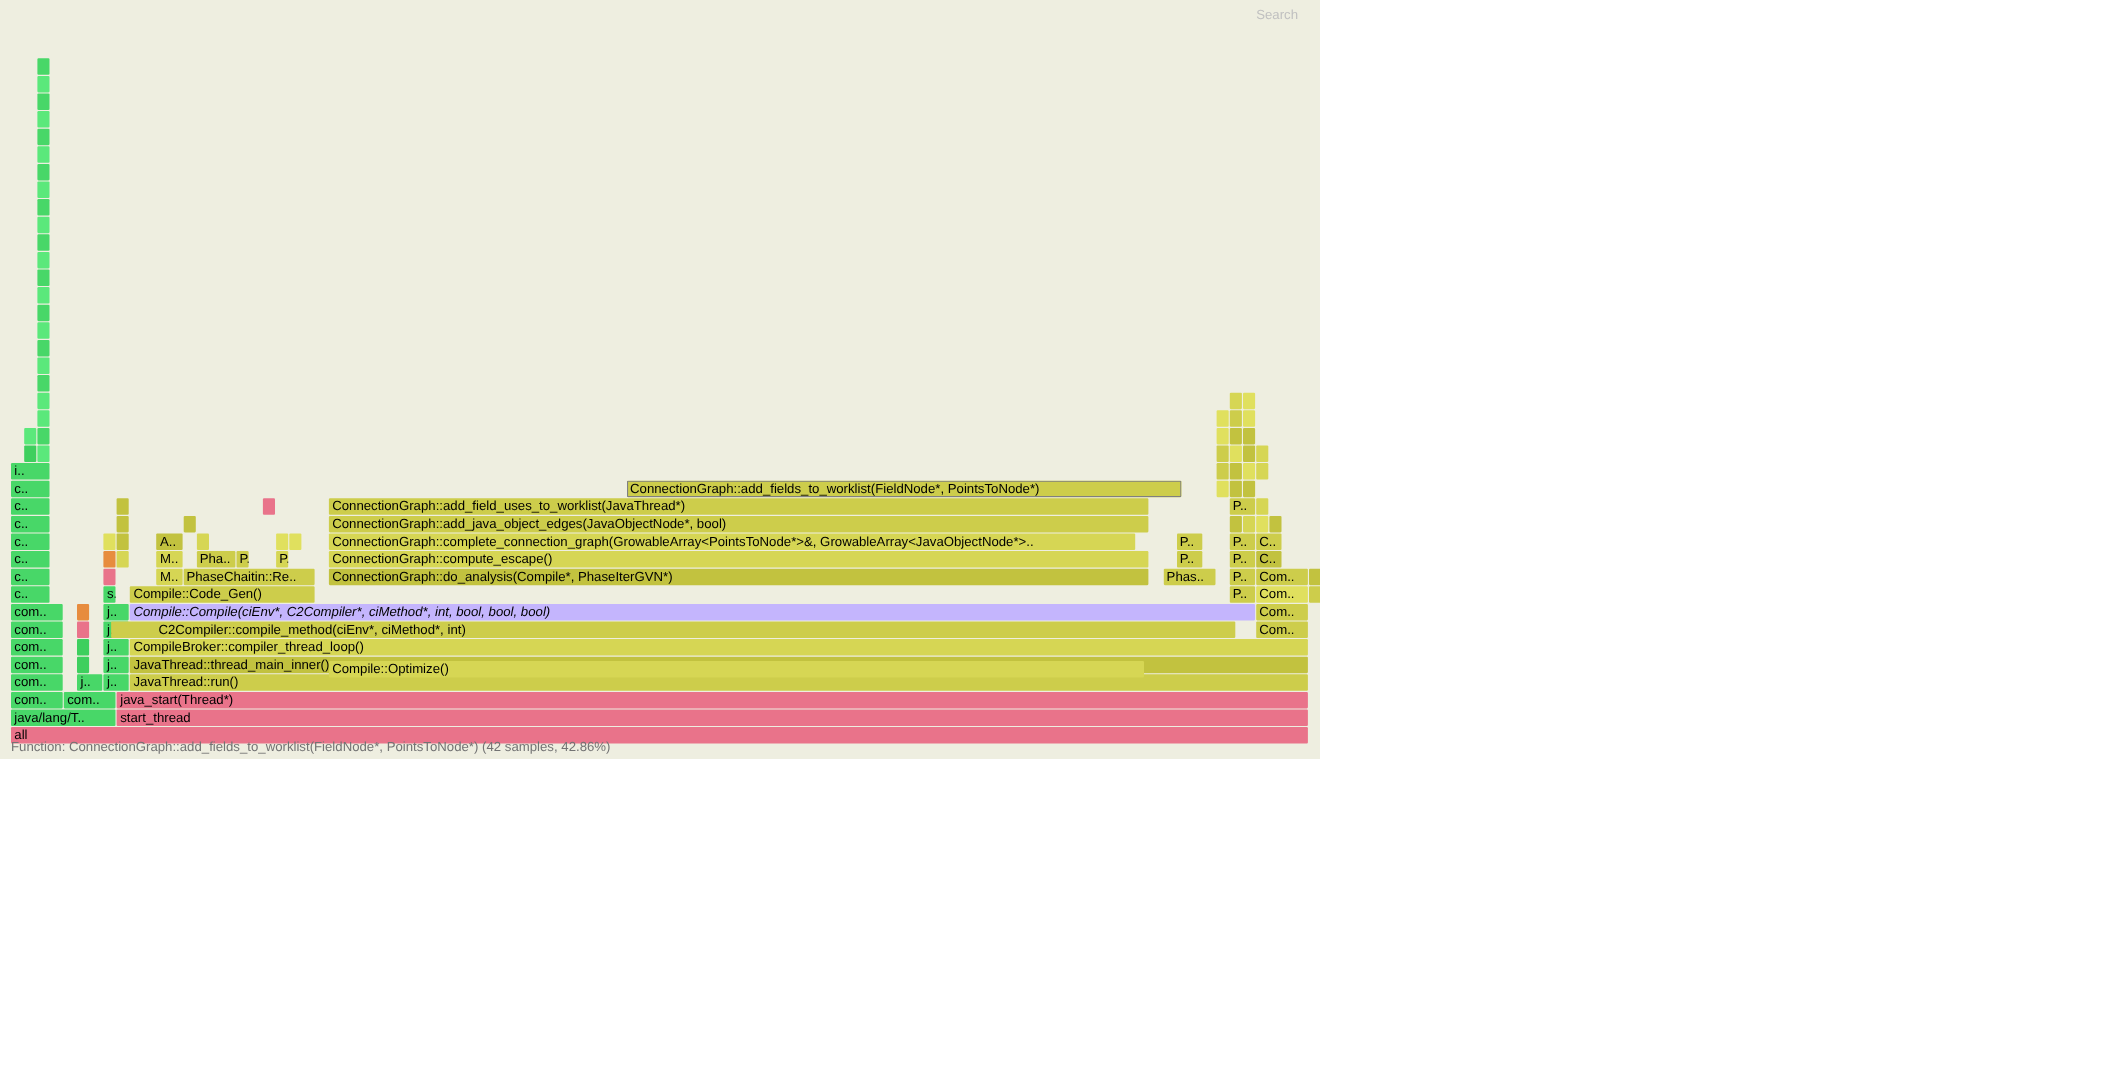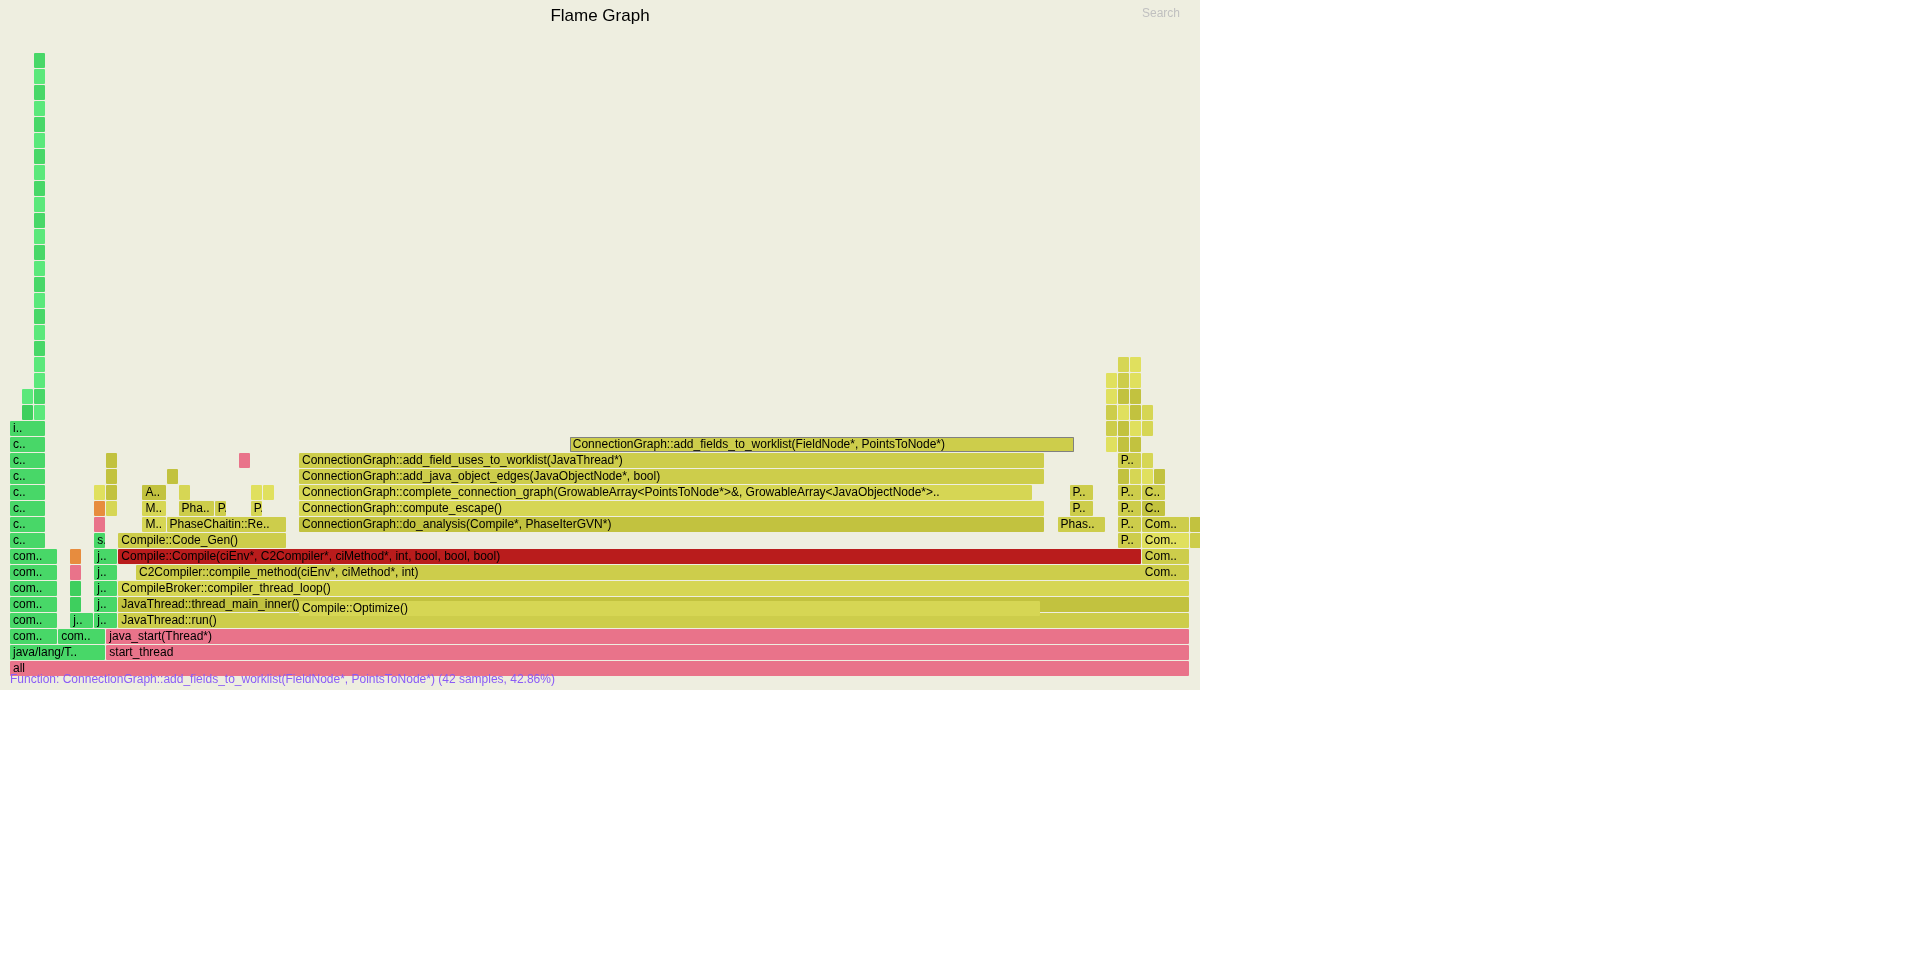--- a/index.html
+++ b/index.html
@@ -30,21 +30,21 @@
     right: 20px;
     color: #c0c0c0;
     font-size: 12px;
     cursor: pointer;
   }
   .details {
     position: absolute;
     bottom: 4px;
     left: 10px;
     font-size: 12px;
-    color: #8b5cf6;
+    color: #737373;
   }
   .frame {
     position: absolute;
     height: 15px;
     border-radius: 1px;
     overflow: hidden;
     white-space: nowrap;
     font-size: 12px;
     line-height: 15px;
     cursor: pointer;
@@ -57,21 +57,20 @@
   }
   .highlight {
     box-shadow: inset 0 0 0 1px #808080;
     margin-left: 30px;
   }
 </style>
 </head>
 <body>
 
 <div class="canvas">
-  <div class="title">Flame Graph</div>
   <div class="search">Search</div>
   <div id="frames">
       <div class="frame" style="left: 10px; top: 661px; width: 1179px; background: rgb(233, 115, 138);"><span>all</span></div>
       <div class="frame" style="left: 10px; top: 645px; width: 95.3265px; background: rgb(72, 215, 104);"><span>java/lang/T..</span></div>
       <div class="frame" style="left: 106.327px; top: 645px; width: 1082.67px; background: rgb(233, 115, 138);"><span>start_thread</span></div>
       <div class="frame" style="left: 10px; top: 629px; width: 47.1633px; background: rgb(72, 215, 104);"><span>com..</span></div>
       <div class="frame" style="left: 58.1633px; top: 629px; width: 47.1633px; background: rgb(72, 215, 104);"><span>com..</span></div>
       <div class="frame" style="left: 106.327px; top: 629px; width: 1082.67px; background: rgb(233, 115, 138);"><span>java_start(Thread*)</span></div>
       <div class="frame" style="left: 10px; top: 613px; width: 47.1633px; background: rgb(72, 215, 104);"><span>com..</span></div>
       <div class="frame" style="left: 70.2041px; top: 613px; width: 23.0816px; background: rgb(72, 215, 104);"><span>j..</span></div>
@@ -81,26 +80,26 @@
       <div class="frame" style="left: 70.2041px; top: 597px; width: 11.0408px; background: rgb(62, 207, 94);"></div>
       <div class="frame" style="left: 94.2857px; top: 597px; width: 23.0816px; background: rgb(72, 215, 104);"><span>j..</span></div>
       <div class="frame" style="left: 118.367px; top: 597px; width: 1070.63px; background: rgb(194, 194, 63);"><span>JavaThread::thread_main_inner()</span></div>
       <div class="frame" style="left: 10px; top: 581px; width: 47.1633px; background: rgb(72, 215, 104);"><span>com..</span></div>
       <div class="frame" style="left: 70.2041px; top: 581px; width: 11.0408px; background: rgb(62, 207, 94);"></div>
       <div class="frame" style="left: 94.2857px; top: 581px; width: 23.0816px; background: rgb(72, 215, 104);"><span>j..</span></div>
       <div class="frame" style="left: 118.367px; top: 581px; width: 1070.63px; background: rgb(214, 214, 84);"><span>CompileBroker::compiler_thread_loop()</span></div>
       <div class="frame" style="left: 10px; top: 565px; width: 47.1633px; background: rgb(72, 215, 104);"><span>com..</span></div>
       <div class="frame" style="left: 70.2041px; top: 565px; width: 11.0408px; background: rgb(233, 115, 138);"></div>
       <div class="frame" style="left: 94.2857px; top: 565px; width: 23.0816px; background: rgb(72, 215, 104);"><span>j..</span></div>
-      <div class="frame" style="left: 136px; top: 565px; width: 1022.47px; background: rgb(205, 205, 75);"><span>C2Compiler::compile_method(ciEnv*, ciMethod*, int)</span></div>
+      <div class="frame" style="left: 101px; top: 565px; width: 1022.47px; background: rgb(205, 205, 75); padding-left: 40px;"><span>C2Compiler::compile_method(ciEnv*, ciMethod*, int)</span></div>
       <div class="frame" style="left: 1141.84px; top: 565px; width: 47.1633px; background: rgb(205, 205, 75);"><span>Com..</span></div>
       <div class="frame" style="left: 10px; top: 549px; width: 47.1633px; background: rgb(72, 215, 104);"><span>com..</span></div>
       <div class="frame" style="left: 70.2041px; top: 549px; width: 11.0408px; background: rgb(231, 140, 62);"></div>
       <div class="frame" style="left: 94.2857px; top: 549px; width: 23.0816px; background: rgb(72, 215, 104);"><span>j..</span></div>
-      <div class="frame" style="left: 118.367px; top: 549px; width: 1022.47px; background: #b91c1c;"><span>Compile::Compile(ciEnv*, C2Compiler*, ciMethod*, int, bool, bool, bool)</span></div>
+      <div class="frame" style="left: 118.367px; top: 549px; width: 1022.47px; background: #c4b5fd; font-style: italic;"><span>Compile::Compile(ciEnv*, C2Compiler*, ciMethod*, int, bool, bool, bool)</span></div>
       <div class="frame" style="left: 1141.84px; top: 549px; width: 47.1633px; background: rgb(205, 205, 75);"><span>Com..</span></div>
       <div class="frame" style="left: 10px; top: 533px; width: 35.1224px; background: rgb(72, 215, 104);"><span>c..</span></div>
       <div class="frame" style="left: 94.2857px; top: 533px; width: 11.0408px; background: rgb(72, 215, 104);"><span>s..</span></div>
       <div class="frame" style="left: 118.367px; top: 533px; width: 167.571px; background: rgb(205, 205, 75);"><span>Compile::Code_Gen()</span></div>
       <div class="frame" style="left: 298.98px; top: 557px; width: 741px; background: rgb(214, 214, 84); margin-top: 44px;"><span>Compile::Optimize()</span></div>
       <div class="frame" style="left: 1117.76px; top: 533px; width: 23.0816px; background: rgb(205, 205, 75);"><span>P..</span></div>
       <div class="frame" style="left: 1141.84px; top: 533px; width: 47.1633px; background: rgb(224, 224, 94);"><span>Com..</span></div>
       <div class="frame" style="left: 1190px; top: 533px; width: 11.0408px; background: rgb(205, 205, 75);"></div>
       <div class="frame" style="left: 10px; top: 517px; width: 35.1224px; background: rgb(72, 215, 104);"><span>c..</span></div>
       <div class="frame" style="left: 94.2857px; top: 517px; width: 11.0408px; background: rgb(233, 115, 138);"></div>

